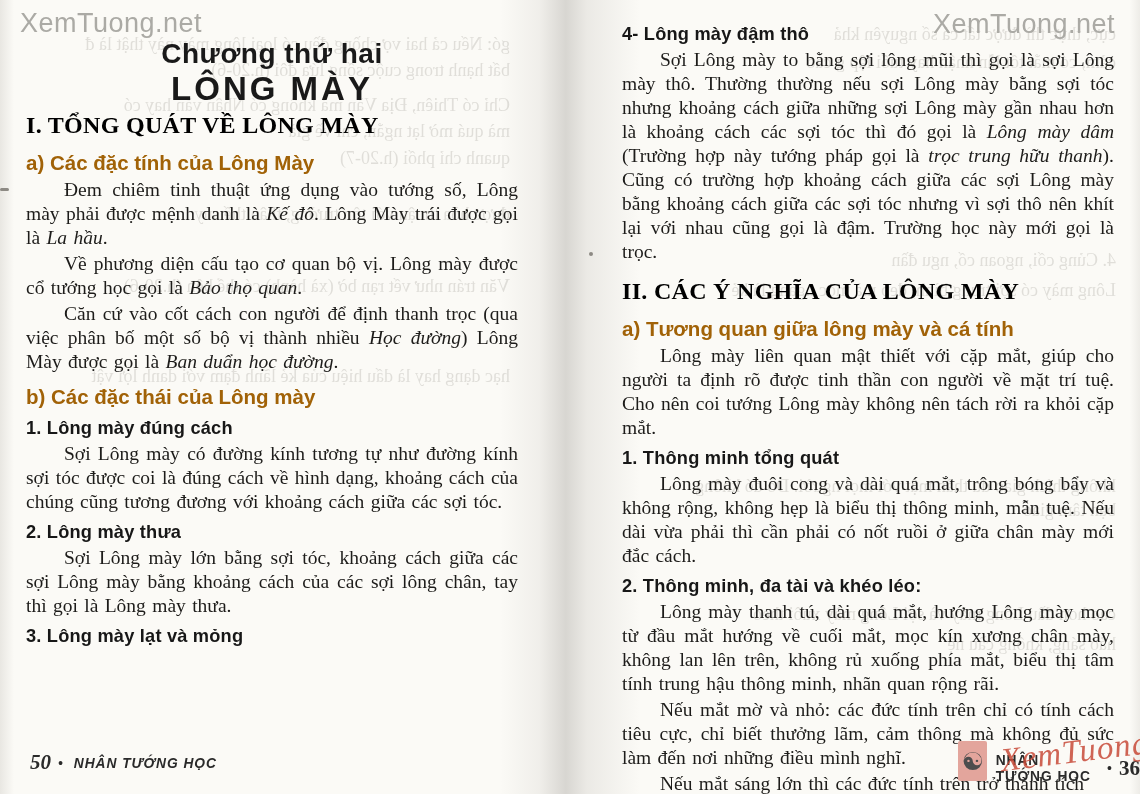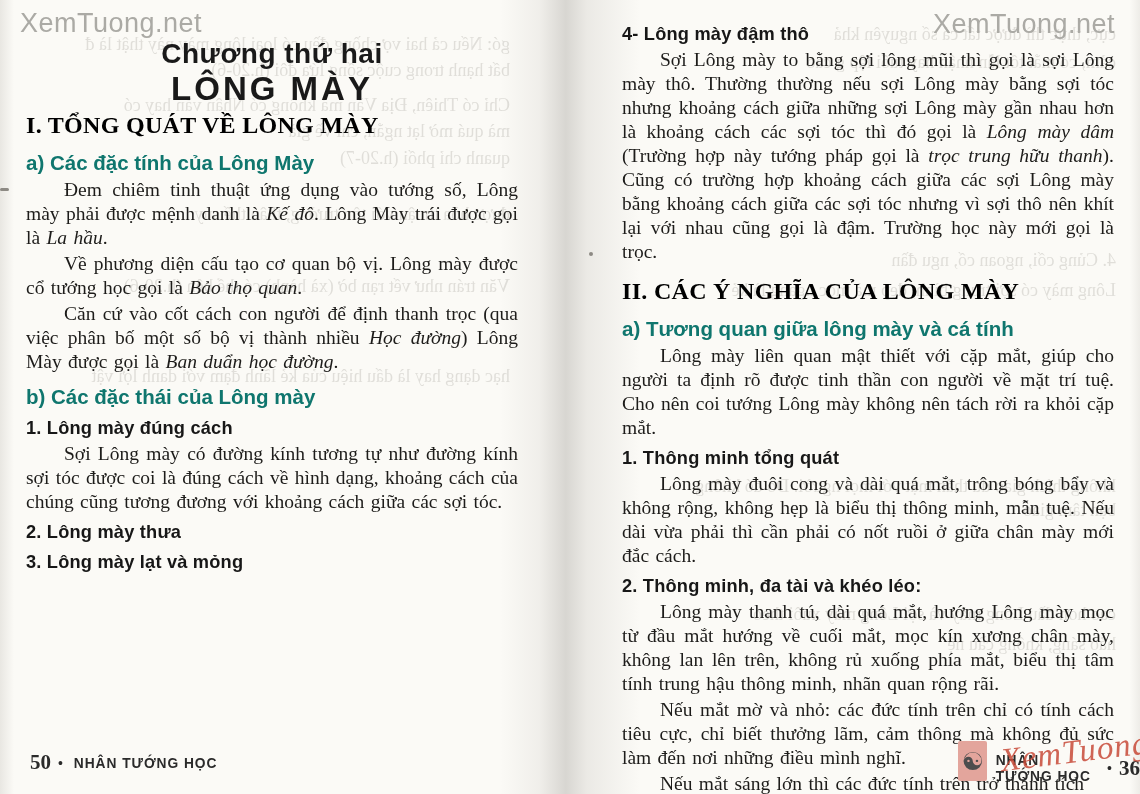--- a/index.html
+++ b/index.html
@@ -37,32 +37,32 @@
 
   .chapter{text-align:center;margin:0 0 2px 0;
     font-family:"Liberation Sans","DejaVu Sans",sans-serif;font-weight:bold;color:#191919;}
   .chapter .line1{font-size:28px;line-height:32px;letter-spacing:0.5px;}
   .chapter .line2{font-size:33px;line-height:38px;letter-spacing:3px;}
 
   .h-serif{font-family:"Liberation Serif","DejaVu Serif",serif;font-weight:bold;
     font-size:24px;line-height:30px;margin:2px 0 0 0;color:#000000;letter-spacing:0.3px;}
   #right-col .h-serif{margin-top:12px;}
   .h-sans{font-family:"Liberation Sans","DejaVu Sans",sans-serif;font-weight:bold;
-    font-size:20.5px;line-height:26px;margin:10px 0 0 0;color:#0f766e;}
+    font-size:20.5px;line-height:26px;margin:10px 0 0 0;color:#a16207;}
   .h-num{font-family:"Liberation Sans","DejaVu Sans",sans-serif;font-weight:bold;
     font-size:19px;line-height:24px;margin:6px 0 0 0;color:#171717;letter-spacing:0.2px;
     transform:scaleX(0.96);transform-origin:left;}
   p.body{font-size:19.5px;line-height:24px;text-align:justify;text-indent:38px;
     margin:2px 0 0 0;word-spacing:1.5px;}
   p.body em{}
 
   
   .footer{position:absolute;z-index:5;display:flex;align-items:center;
     font-family:"Liberation Sans","DejaVu Sans",sans-serif;color:#2a2a2a;}
-  #footer-left{left:30px;top:750px;}
+  #footer-left{left:30px;top:750px;font-style:italic;}
   #footer-right{left:958px;top:738px;}
   .pgnum{font-family:"Liberation Serif",serif;font-weight:bold;font-size:21px;}
   .bullet{font-size:14px;margin:0 7px;}
   .ftitle{font-weight:bold;font-size:14.5px;letter-spacing:1px;transform:scaleX(0.95);}
   .logo{width:38px;height:40px;background:var(--logopink,#e3a59c);border-radius:2px;
     display:flex;align-items:center;justify-content:center;margin-right:6px;
     font-size:25px;color:#4d4d4d;font-family:"DejaVu Sans",sans-serif;}
   #footer-right .ftext{display:flex;align-items:center;margin-top:14px;}
 </style>
 </head>
@@ -106,20 +106,21 @@
   <div id="left-blocks">
       <div class="h-serif">I. TỔNG QUÁT VỀ LÔNG MÀY</div>
       <div class="h-sans">a) Các đặc tính của Lông Mày</div>
       <p class="body"><span>Đem chiêm tinh thuật ứng dụng vào tướng số, Lông mày phải được mệnh danh là </span><em>Kế đô</em><span>. Lông Mày trái được gọi là </span><em>La hầu</em><span>.</span></p>
       <p class="body"><span>Về phương diện cấu tạo cơ quan bộ vị. Lông mày được cổ tướng học gọi là </span><em>Bảo thọ quan</em><span>.</span></p>
       <p class="body"><span>Căn cứ vào cốt cách con người để định thanh trọc (qua việc phân bố một số bộ vị thành nhiều </span><em>Học đường</em><span>) Lông Mày được gọi là </span><em>Ban duẩn học đường</em><span>.</span></p>
       <div class="h-sans">b) Các đặc thái của Lông mày</div>
       <div class="h-num">1. Lông mày đúng cách</div>
       <p class="body"><span>Sợi Lông mày có đường kính tương tự như đường kính sợi tóc được coi là đúng cách về hình dạng, khoảng cách của chúng cũng tương đương với khoảng cách giữa các sợi tóc.</span></p>
       <div class="h-num">2. Lông mày thưa</div>
+      <p class="body"><span>Sợi Lông mày lớn bằng sợi tóc, khoảng cách giữa các sợi Lông mày bằng khoảng cách của các sợi lông chân, tay thì gọi là Lông mày thưa.</span></p>
       <div class="h-num">3. Lông mày lạt và mỏng</div>
     </div>
 </div>
 
 <div class="page-col" id="right-col">
   <div id="right-blocks">
       <div class="h-num">4- Lông mày đậm thô</div>
       <p class="body"><span>Sợi Lông mày to bằng sợi lông mũi thì gọi là sợi Lông mày thô. Thường thường nếu sợi Lông mày bằng sợi tóc nhưng khoảng cách giữa những sợi Lông mày gần nhau hơn là khoảng cách các sợi tóc thì đó gọi là </span><em>Lông mày dâm</em><span> (Trường hợp này tướng pháp gọi là </span><em>trọc trung hữu thanh</em><span>). Cũng có trường hợp khoảng cách giữa các sợi Lông mày bằng khoảng cách giữa các sợi tóc nhưng vì sợi thô nên khít lại với nhau cũng gọi là đậm. Trường học này mới gọi là trọc.</span></p>
       <div class="h-serif">II. CÁC Ý NGHĨA CỦA LÔNG MÀY</div>
       <div class="h-sans">a) Tương quan giữa lông mày và cá tính</div>

